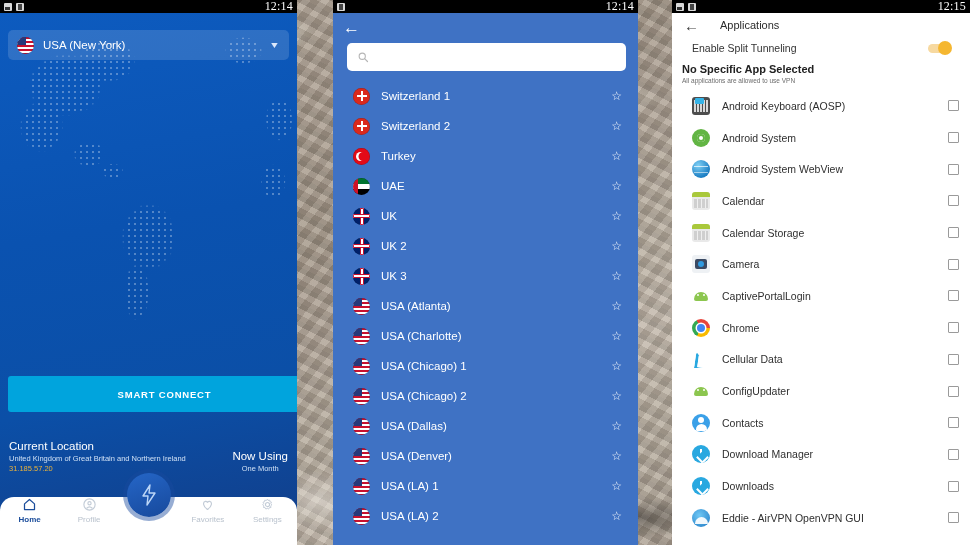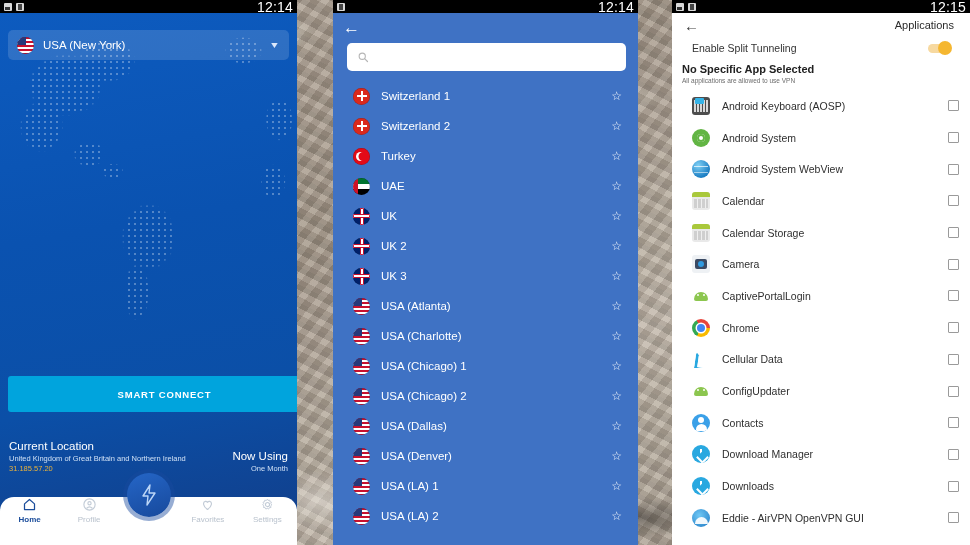--- a/index.html
+++ b/index.html
@@ -31,21 +31,21 @@
   .panel{position:absolute;top:0;height:545px;overflow:hidden;z-index:2;}
   
   .statusbar{
     height:13px;background:#000;color:#fff;display:flex;align-items:center;
     font-size:9px;padding:0 4px;box-sizing:border-box;
   }
   .sb-icons{display:flex;gap:4px;align-items:center;}
   .sb-ic{width:8px;height:8px;background:#d8d8d8;border-radius:1px;position:relative;}
   .sb-ic.pic::after{content:"";position:absolute;left:1px;bottom:1px;width:5px;height:3px;background:#333;}
   .sb-ic.doc::after{content:"";position:absolute;left:2px;top:1px;width:4px;height:6px;background:#444;}
-  .sb-time{margin-left:auto;font-size:14px;letter-spacing:.2px;}
+  .sb-time{margin-left:auto;font-size:12px;letter-spacing:.2px;font-family:Liberation Serif, serif;}
 
   
   #panel1{left:0;width:297px;}
   .p1-body{
     position:relative;height:532px;
     background:linear-gradient(170deg,#0d5bbf 0%,#0a52b0 40%,#0b4fa7 70%,#123d88 100%);
   }
   .worldmap{
     position:absolute;left:0;top:10px;width:297px;height:345px;
     background-image:radial-gradient(circle, rgba(255,255,255,.30) 1.1px, transparent 1.3px);
@@ -88,21 +88,21 @@
     position:absolute;left:8px;bottom:133px;width:281px;height:36px;
     background:#00a4dd;border-radius:3px;color:#fff;font-size:9.5px;font-weight:bold;
     letter-spacing:.8px;display:flex;align-items:center;justify-content:center;z-index:3;padding-left:16px;
   }
   .p1-info{position:absolute;left:9px;bottom:72px;z-index:3;}
   .ci-title{color:#fff;font-size:11.5px;}
   .ci-sub{color:#cfe0f5;font-size:7.5px;margin-top:2px;}
   .ci-ip{color:#e8b23c;font-size:7.5px;margin-top:1px;}
   .p1-right{position:absolute;right:9px;bottom:72px;text-align:right;z-index:3;}
   .nu-title{color:#fff;font-size:11.5px;}
-  .nu-sub{color:#cfe0f5;font-size:7.5px;margin-top:2px;}
+  .nu-sub{color:#cfe0f5;font-size:7.5px;margin-top:2px;text-align:center;}
   .bottomnav{
     position:absolute;left:0;bottom:0;width:297px;height:48px;background:#fff;
     border-radius:14px 14px 0 0;display:flex;align-items:flex-start;z-index:4;
   }
   .nav-item{flex:1;display:flex;flex-direction:column;align-items:center;gap:3px;}
   .nav-lab{font-size:8px;color:#b9c2cd;}
   .nav-item.active .nav-lab{color:#1b4d9b;font-weight:bold;}
   .nav-ic{width:15px;height:15px;}
   .fab{
     position:absolute;left:50%;transform:translateX(-50%);bottom:28px;width:44px;height:44px;
@@ -136,21 +136,21 @@
   .flag-uk::before{content:"";position:absolute;left:6.5px;top:0;width:4px;height:100%;
                    background:#fff;box-shadow:inset 0 0 0 1px #c8102e;}
   .flag-uk::after{content:"";position:absolute;left:0;top:6.5px;width:100%;height:4px;
                   background:#fff;box-shadow:inset 0 0 0 1px #c8102e;}
 
   
   #panel3{left:672px;width:298px;}
   .p3-body{height:532px;background:#fff;position:relative;}
   .p3-topbar{height:24px;display:flex;align-items:center;padding:0 12px;position:relative;}
   .p3-back{color:#3a3a3a;font-size:15px;line-height:1;}
-  .p3-title{position:absolute;left:0;right:16px;text-align:right;font-size:11px;color:#2b2b2b;padding-left:48px;}
+  .p3-title{position:absolute;left:0;right:4px;text-align:left;font-size:11px;color:#2b2b2b;padding-left:48px;}
   .tun-row{display:flex;align-items:center;padding:0 20px;height:22px;gap:10px;}
   .tun-lab{font-size:10.5px;color:#333;}
   .toggle{margin-left:auto;width:22px;height:9px;border-radius:5px;background:#f7d9a0;position:relative;}
   .toggle::after{content:"";position:absolute;right:-2px;top:-2.5px;width:14px;height:14px;
                  border-radius:50%;background:#f5b731;}
   .nosel{padding:4px 10px 0;}
   .nosel-t{font-size:11px;font-weight:bold;color:#222;}
   .nosel-s{font-size:6.5px;color:#6b6b6b;margin-top:2px;}
   .app-list{margin-top:6px;padding-left:8px;}
   .app-row{height:31.7px;display:flex;align-items:center;padding:0 11px 0 12px;gap:12px;}

